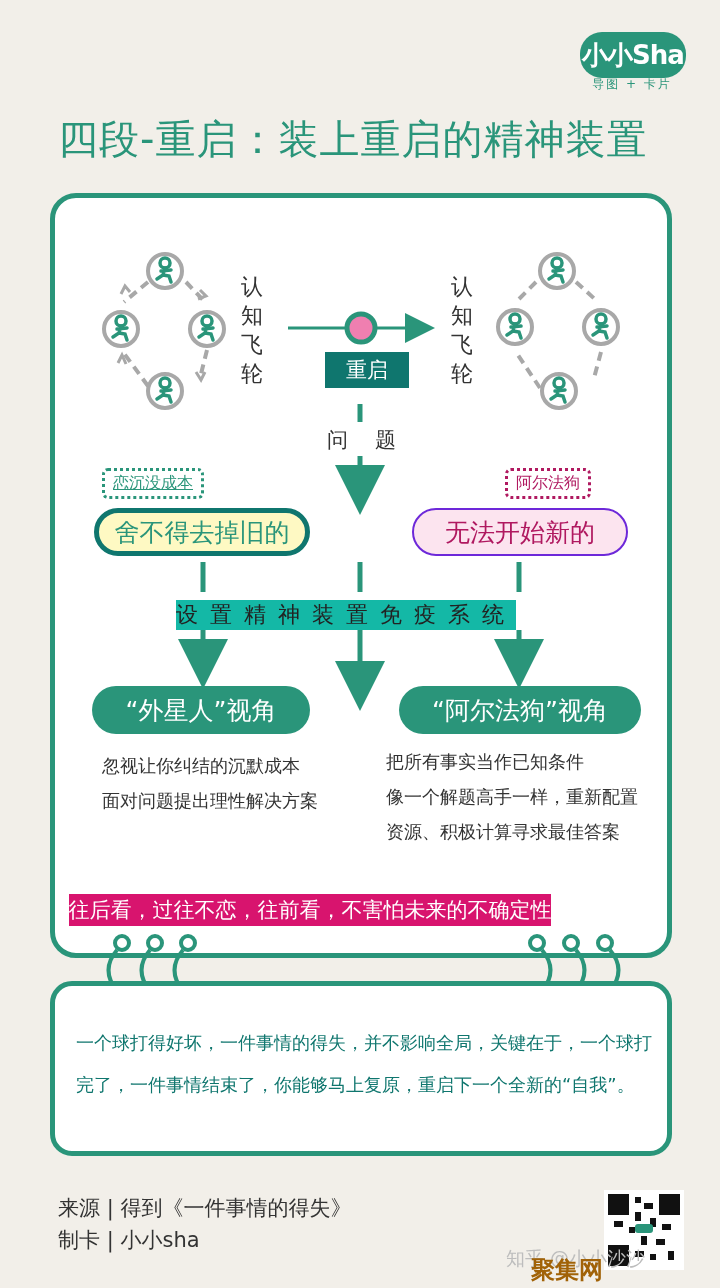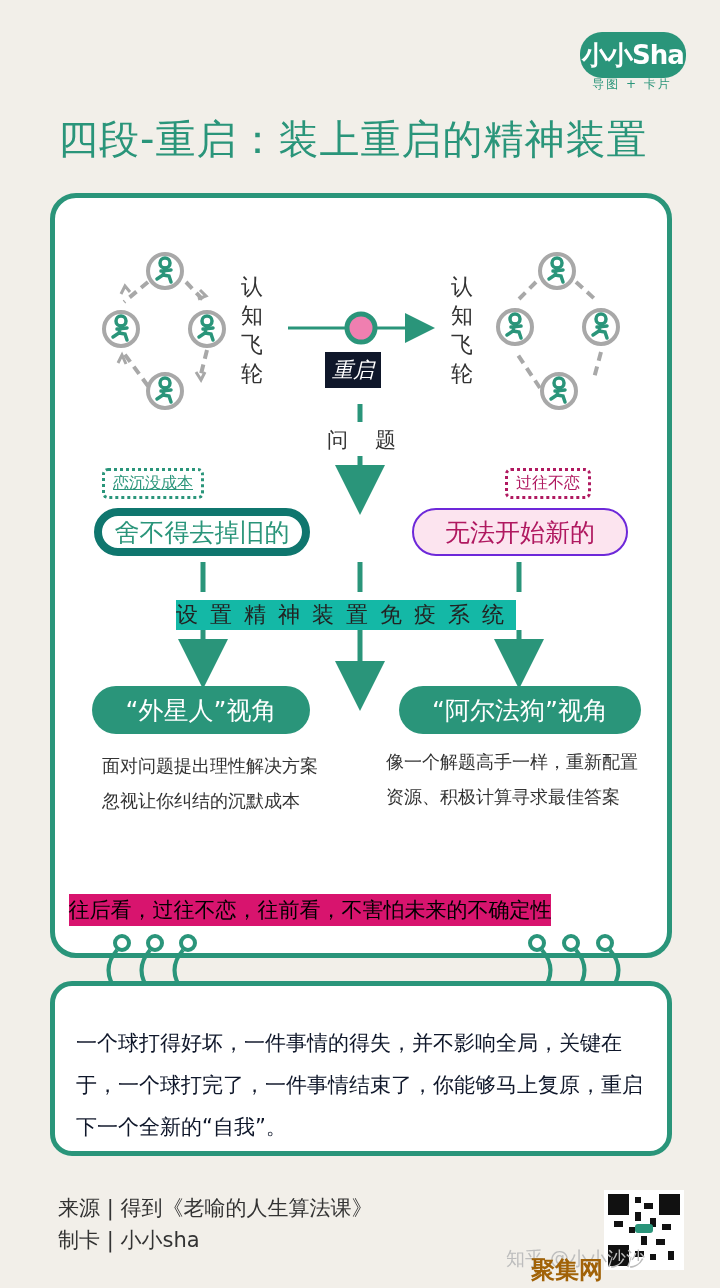--- a/index.html
+++ b/index.html
@@ -31,40 +31,40 @@
   .card-top {
     left: 50px; top: 193px; width: 622px; height: 765px;
     background: #fff; border: 5px solid #2a957a; border-radius: 26px;
   }
   .card-bottom {
     left: 50px; top: 981px; width: 622px; height: 175px;
     background: #fff; border: 5px solid #2a957a; border-radius: 22px;
   }
   .vtext { font-size: 22px; line-height: 29px; width: 24px; color: #333; text-align: center; }
   .restart-label {
-    left: 325px; top: 352px; width: 56px; height: 36px; background: #0f172a;
-    color: #fff; font-size: 21px; display: flex; align-items: center; justify-content: center; font-style: italic;
+    left: 325px; top: 352px; width: 84px; height: 36px; background: #0f766e;
+    color: #fff; font-size: 21px; display: flex; align-items: center; justify-content: center;
   }
   .tag-dashed {
     font-size: 16px; padding: 2px 8px; border: 3px dotted; border-radius: 6px; background: #fff;
   }
   .pill {
     height: 48px; border-radius: 24px; display: flex; align-items: center; justify-content: center;
     font-size: 25px; white-space: nowrap;
   }
-  .pill-outline-green { background: #ffffff; border: 8px solid #0f766e; color: #2a957a; }
+  .pill-outline-green { background: #fef9c3; border: 5px solid #0f766e; color: #2a957a; }
   .pill-outline-pink { background: #fce4ef; border: 2px solid #6d28d9; color: #b01960; }
   .pill-solid { background: #2a957a; color: #fff; }
   .spaced { font-size: 22px; letter-spacing: 12px; white-space: nowrap; color: #222; }
   .list { font-size: 18px; line-height: 35px; color: #333; white-space: nowrap; }
   .banner {
-    left: 69px; top: 894px; width: 482px; height: 32px; background: #d8146e; color: #000000;
+    left: 69px; top: 894px; width: 482px; height: 32px; background: #d8146e; color: #ffffff;
     font-size: 21px; display: flex; align-items: center; justify-content: center; white-space: nowrap;
   }
-  .para { left: 76px; top: 1022px; width: 584px; font-size: 21px; line-height: 42px; color: #0f172a; }
+  .para { left: 76px; top: 1022px; width: 584px; font-size: 18px; line-height: 42px; color: #0f766e; }
   .footer { left: 58px; top: 1192px; font-size: 21px; line-height: 32px; color: #333; }
   .qr { left: 604px; top: 1190px; width: 80px; height: 80px; background: #fff; padding: 4px; }
 </style>
 </head>
 <body>
 
 <div class="abs logo">小小Sha</div>
 <div class="abs logo-tail"></div>
 <div class="abs logo-sub">导图 + 卡片</div>
 <div class="abs title">四段-重启：装上重启的精神装置</div>
@@ -156,47 +156,48 @@
   <div>飞</div>
     <div>轮</div>
 </div>
 
 <div class="abs restart-label">重启</div>
 
 <div class="abs" style="left:327px;top:426px;font-size:21px;">问</div>
 <div class="abs" style="left:375px;top:426px;font-size:21px;">题</div>
 
 <div class="abs tag-dashed" style="left:102px;top:468px;border-color:#2a957a;color:#2a957a;text-decoration:underline;">恋沉没成本</div>
-<div class="abs tag-dashed" style="left:505px;top:468px;border-color:#b01960;color:#b01960;">过往不恋</div>
+<div class="abs tag-dashed" style="left:505px;top:468px;border-color:#b01960;color:#b01960;">阿尔法狗</div>
 
 <div class="abs pill pill-outline-green" style="left:94px;top:508px;width:216px;">舍不得去掉旧的</div>
 <div class="abs pill pill-outline-pink" style="left:412px;top:508px;width:216px;">无法开始新的</div>
 
 <div class="abs spaced" style="left:176px;top:600px;background:#14b8a6;">设置精神装置免疫系统</div>
 
 <div class="abs pill pill-solid" style="left:92px;top:686px;width:218px;">“外星人”视角</div>
 <div class="abs pill pill-solid" style="left:399px;top:686px;width:242px;">“阿尔法狗”视角</div>
 
 <div class="abs list" style="left:102px;top:748px;">
+  <div>忽视让你纠结的沉默成本</div>
   <div>面对问题提出理性解决方案</div>
-  <div>忽视让你纠结的沉默成本</div>
 </div>
 <div class="abs list" style="left:386px;top:744px;">
+  <div>把所有事实当作已知条件</div>
   <div>像一个解题高手一样，重新配置</div>
   <div>资源、积极计算寻求最佳答案</div>
 </div>
 
 <div class="abs banner">往后看，过往不恋，往前看，不害怕未来的不确定性</div>
 
 <div class="abs card-bottom"></div>
 <div class="abs para">一个球打得好坏，一件事情的得失，并不影响全局，关键在于，一个球打完了，一件事情结束了，你能够马上复原，重启下一个全新的“自我”。</div>
 
 <div class="abs footer">
   <div>
-    <span>来源</span> | <span>得到《老喻的人生算法课》</span>
+    <span>来源</span> | <span>得到《一件事情的得失》</span>
   </div>
   <div>
     <span>制卡</span> | <span>小小sha</span>
   </div>
 </div>
 
 <div class="abs qr">
   <svg width="72" height="72" viewBox="0 0 24 24">
     <rect width="24" height="24" fill="#fff"></rect>
     <g fill="#111">

